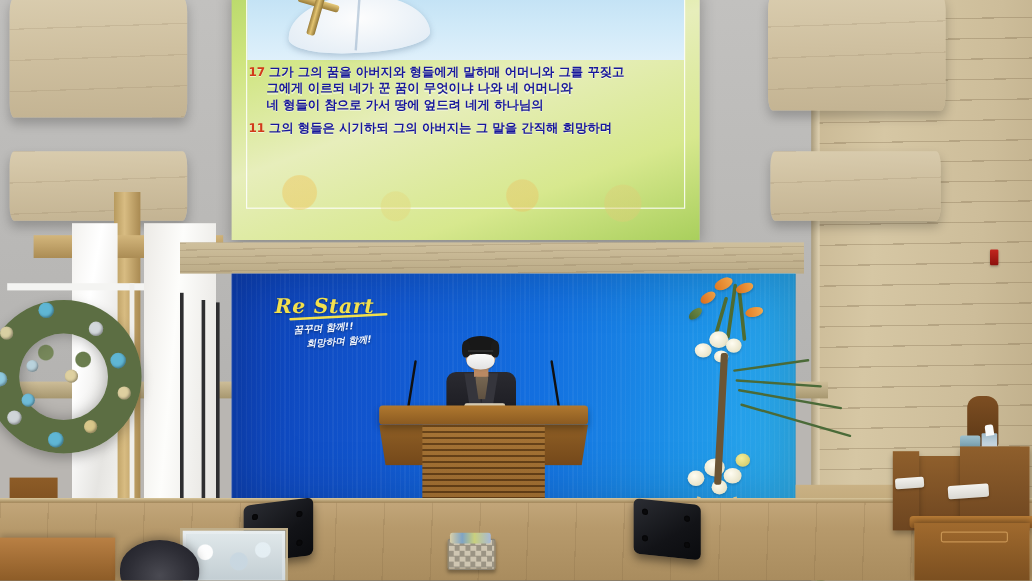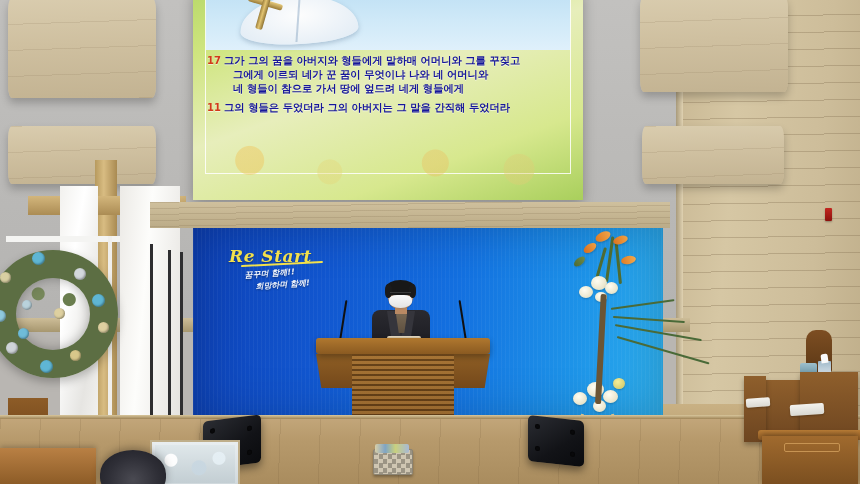--- a/index.html
+++ b/index.html
@@ -76,21 +76,21 @@
       radial-gradient(circle at 86% 74%,rgba(222,205,118,.42) 0 15px,transparent 16px);}
 
   .verse-block{position:absolute;left:14px;top:62px;right:10px;
     font-family:"DejaVu Sans",sans-serif;color:#1a1a8c;}
   .vline{display:flex;align-items:flex-start;line-height:1.34;
     font-size:10.3px;font-weight:700;text-shadow:0 1px 0 rgba(255,255,255,.55);
     white-space:nowrap;}
   .vnum{color:#d23a1a;font-weight:700;width:13px;flex:0 0 13px;text-align:right;
     margin-right:4px;font-size:10px;}
   .vtext{color:#17179b;}
-  .vind{padding-left:26px;}
+  .vind{padding-left:15px;}
   .amen{margin-top:7px;text-align:center;font-size:10.3px;font-weight:700;
     color:#2020c4;text-shadow:0 1px 0 rgba(255,255,255,.6);white-space:nowrap;}
 
   .wall-under-screen{position:absolute;left:150px;top:202px;width:520px;height:26px;
     background:linear-gradient(180deg,#cfc09d,#bbab87);}
   .wall-under-screen:after{content:"";position:absolute;inset:0;
     background:repeating-linear-gradient(179deg,rgba(130,110,80,.22) 0 1px,transparent 1px 6px);}
 
   
   #backdrop{position:absolute;left:193px;top:228px;width:470px;height:190px;
@@ -278,25 +278,25 @@
 
     <div class="verse-block">
       <div class="vline">
         <span class="vnum">17</span>
         <span class="vtext">그가 그의 꿈을 아버지와 형들에게 말하매 어머니와 그를 꾸짖고</span>
       </div>
       <div class="vline vind">
         <span class="vtext">그에게 이르되 네가 꾼 꿈이 무엇이냐 나와 네 어머니와</span>
       </div>
       <div class="vline vind">
-        <span class="vtext">네 형들이 참으로 가서 땅에 엎드려 네게 형들에게</span>
+        <span class="vtext">네 형들이 참으로 가서 땅에 엎드려 네게 하나님의</span>
       </div>
       <div class="vline" style="margin-top:6px;">
         <span class="vnum">11</span>
-        <span class="vtext">그의 형들은 두었더라 그의 아버지는 그 말을 간직해 두었더라</span>
+        <span class="vtext">그의 형들은 시기하되 그의 아버지는 그 말을 간직해 희망하며</span>
       </div>
     </div>
   </div>
 
   <div class="wall-under-screen"></div>
 
   <div id="backdrop">
     <div class="logo">
       <div class="re">Re Start</div>
       <div class="underline"></div>

